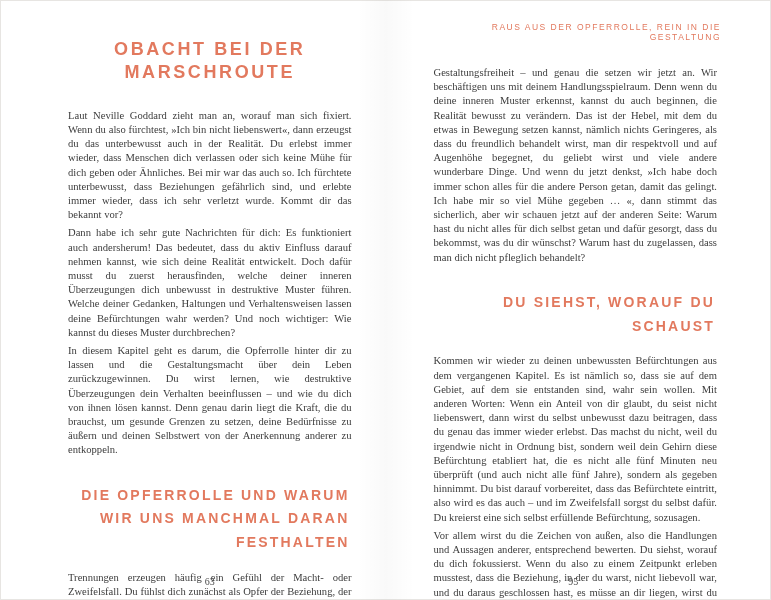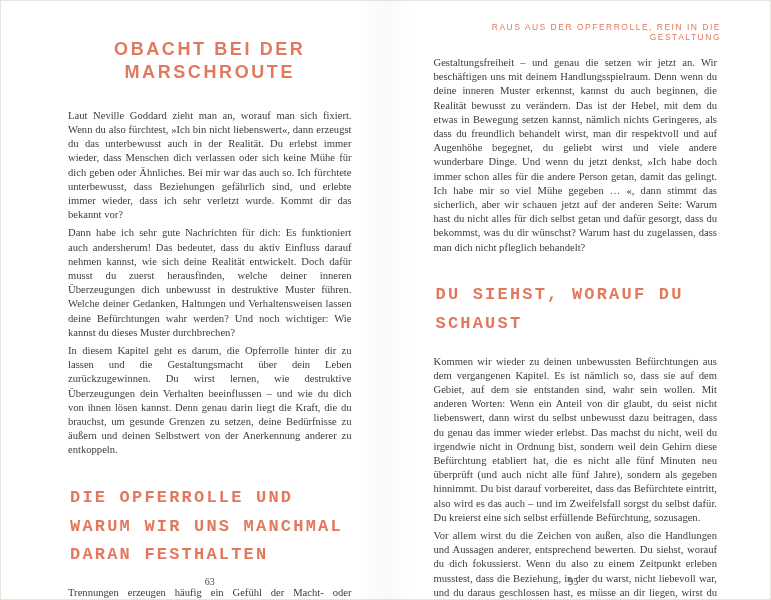--- a/index.html
+++ b/index.html
@@ -31,37 +31,37 @@
     font-family: "Liberation Sans", sans-serif;
     font-weight: 600;
     font-size: 18px;
     letter-spacing: 2.6px;
     color: var(--accent, #e2795e);
     text-align: center;
     margin: 0 0 24px 0;
     line-height: 1.3;
   }
   .section-heading {
-    font-family: Liberation Mono, monospace;
+    font-family: Liberation Sans, sans-serif;
     font-weight: 600;
-    font-size: 17px;
+    font-size: 14px;
     letter-spacing: 2.2px;
     color: var(--accent, #e2795e);
-    text-align: left;
+    text-align: right;
     line-height: 1.7;
     margin: 26px 6px 16px 6px;
   }
   .running-head {
     font-family: "Liberation Sans", sans-serif;
     font-weight: 400;
     font-size: 8.5px;
     letter-spacing: 1.5px;
     color: var(--accent, #e2795e);
     text-align: right;
-    margin: 0 0 14px 0;
+    margin: 0 0 24px 0;
   }
   p.body {
     font-size: 10.6px;
     line-height: 14.2px;
     text-align: justify;
     color: var(--body-color, #3c3c3c);
     margin: 4px;
     hyphens: auto;
     -webkit-hyphens: auto;
   }

